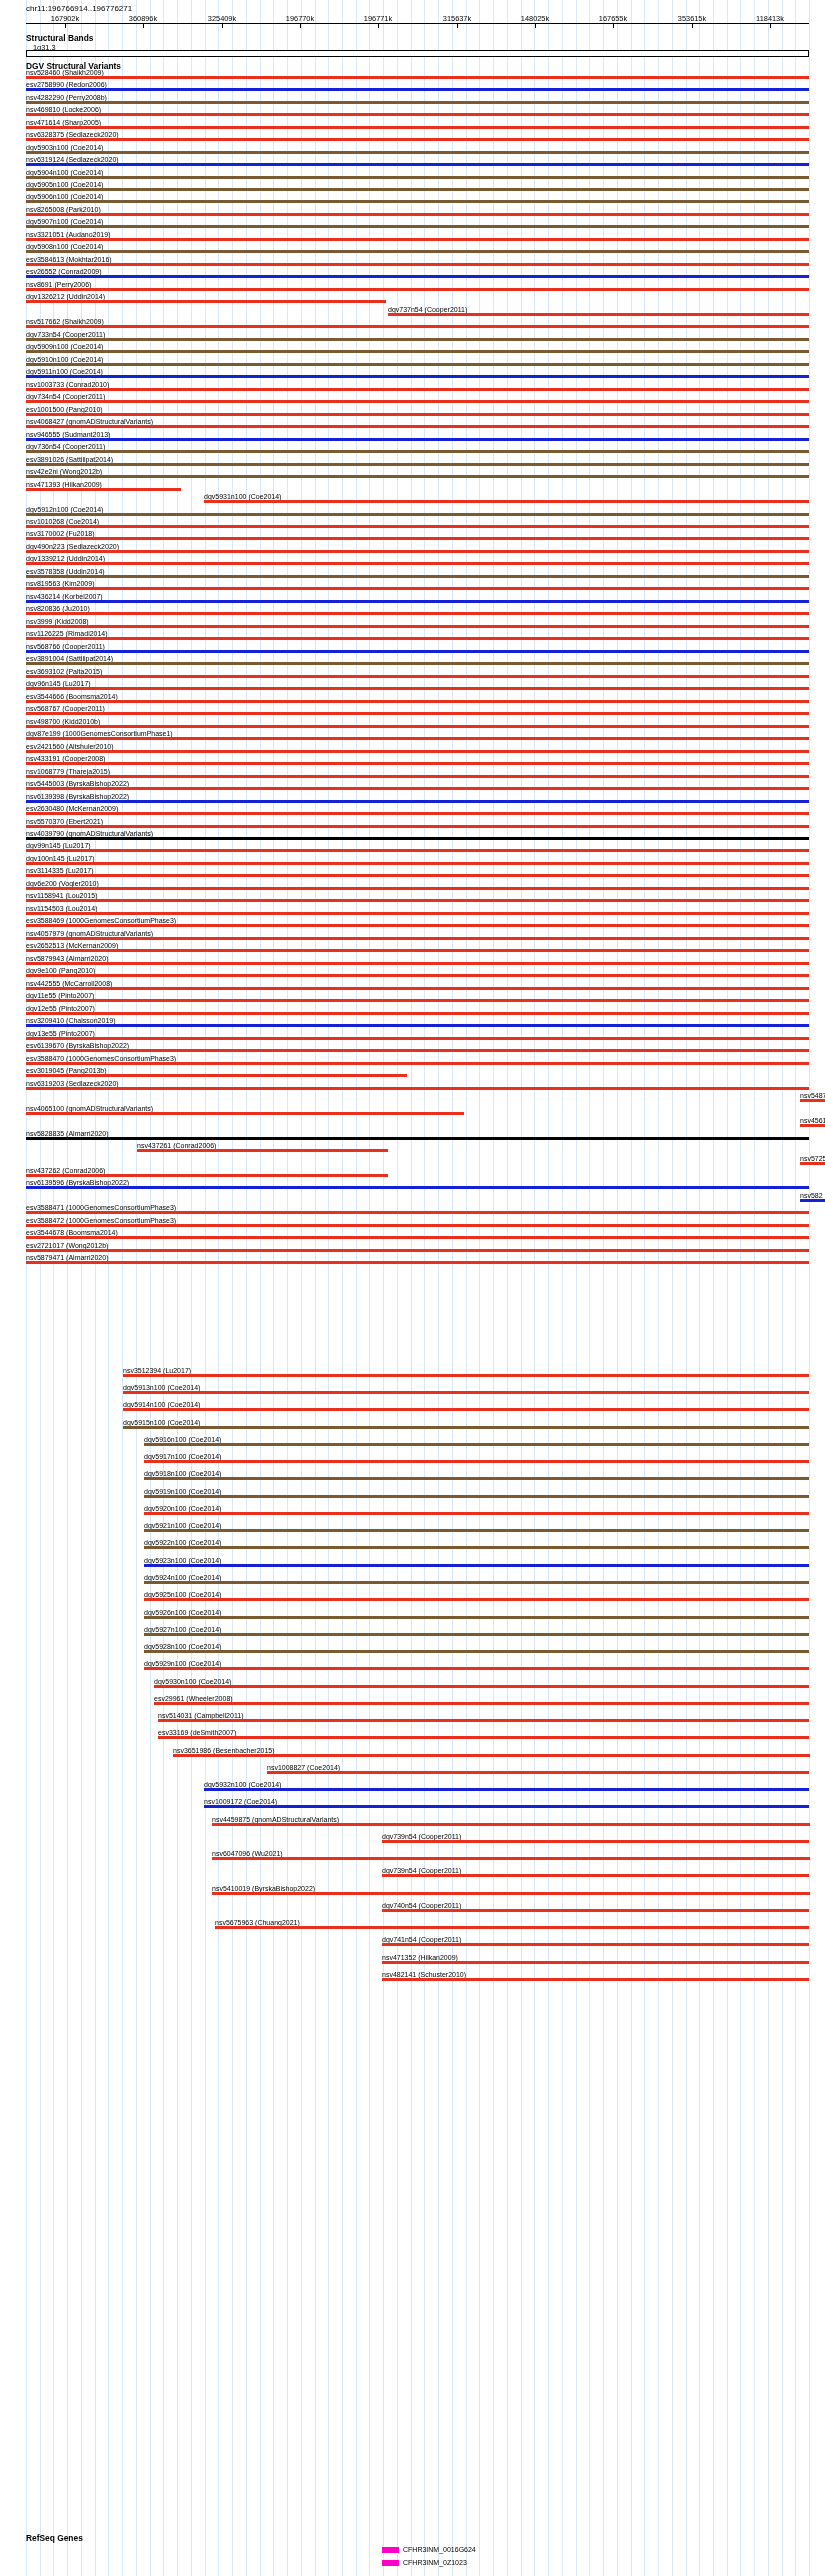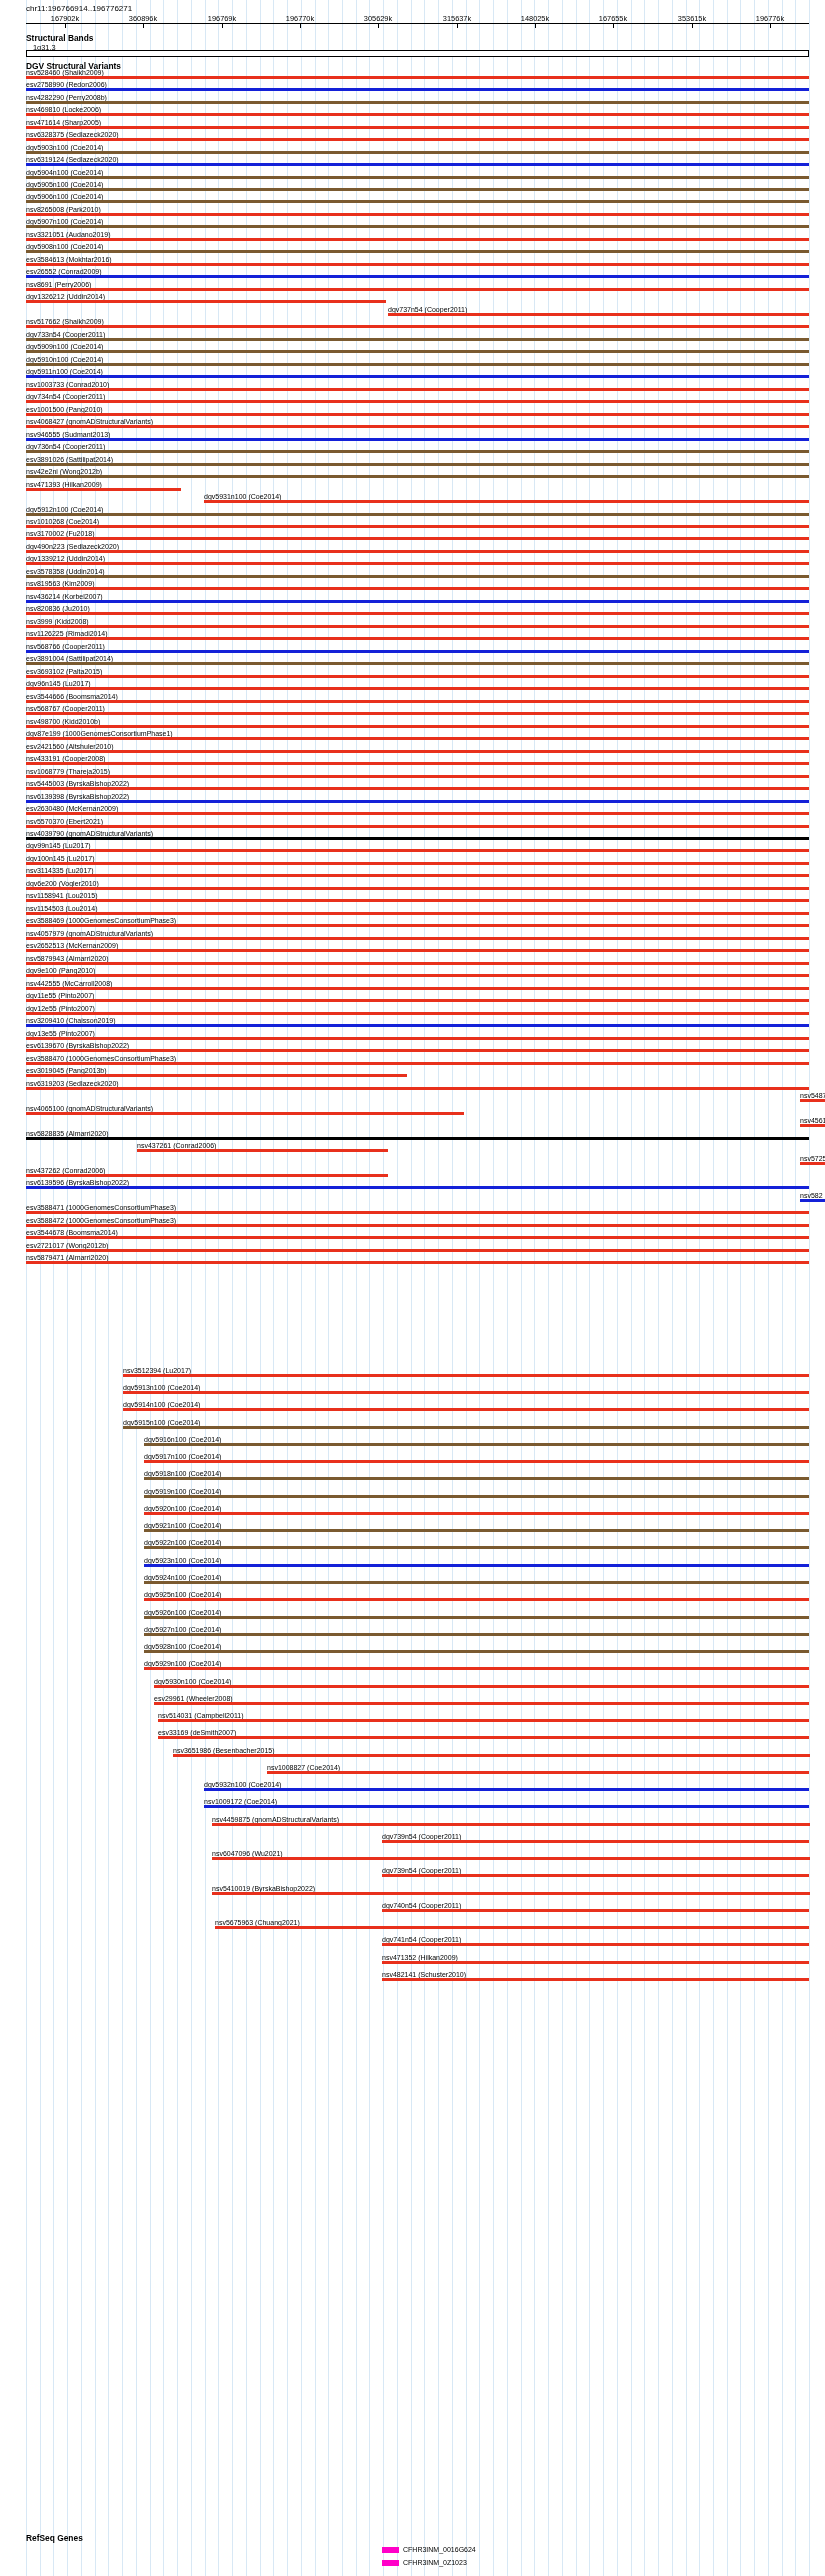--- a/index.html
+++ b/index.html
@@ -103,35 +103,35 @@
 
   <div class="coord-label">chr11:196766914..196776271</div>
 
   <div class="ruler" id="ruler">
     <div class="axis"></div>
   <div class="tick" style="left: 39px;"></div>
       <div class="tlab" style="left: 39px;">167902k</div>
       <div class="tick" style="left: 117px;"></div>
       <div class="tlab" style="left: 117px;">360896k</div>
       <div class="tick" style="left: 196px;"></div>
-      <div class="tlab" style="left: 196px;">196769k</div>
+      <div class="tlab" style="left: 196px;">325409k</div>
       <div class="tick" style="left: 274px;"></div>
       <div class="tlab" style="left: 274px;">196770k</div>
       <div class="tick" style="left: 352px;"></div>
-      <div class="tlab" style="left: 352px;">305629k</div>
+      <div class="tlab" style="left: 352px;">196771k</div>
       <div class="tick" style="left: 431px;"></div>
       <div class="tlab" style="left: 431px;">315637k</div>
       <div class="tick" style="left: 509px;"></div>
       <div class="tlab" style="left: 509px;">148025k</div>
       <div class="tick" style="left: 587px;"></div>
       <div class="tlab" style="left: 587px;">167655k</div>
       <div class="tick" style="left: 666px;"></div>
       <div class="tlab" style="left: 666px;">353615k</div>
       <div class="tick" style="left: 744px;"></div>
-      <div class="tlab" style="left: 744px;">196776k</div>
+      <div class="tlab" style="left: 744px;">118413k</div>
     </div>
 
   <div class="section-title" style="left:26px;top:33px;">Structural Bands</div>
   <div class="section-sub" style="left:33px;top:43px;">1q31.3</div>
   <div class="cyto" style="top:50px;"></div>
 
   <div class="section-title" style="left:26px;top:61px;">DGV Structural Variants</div>
 
   <div id="dgv-upper">
       <div class="track" style="left: 0px; top: 69px; width: 826px;">

